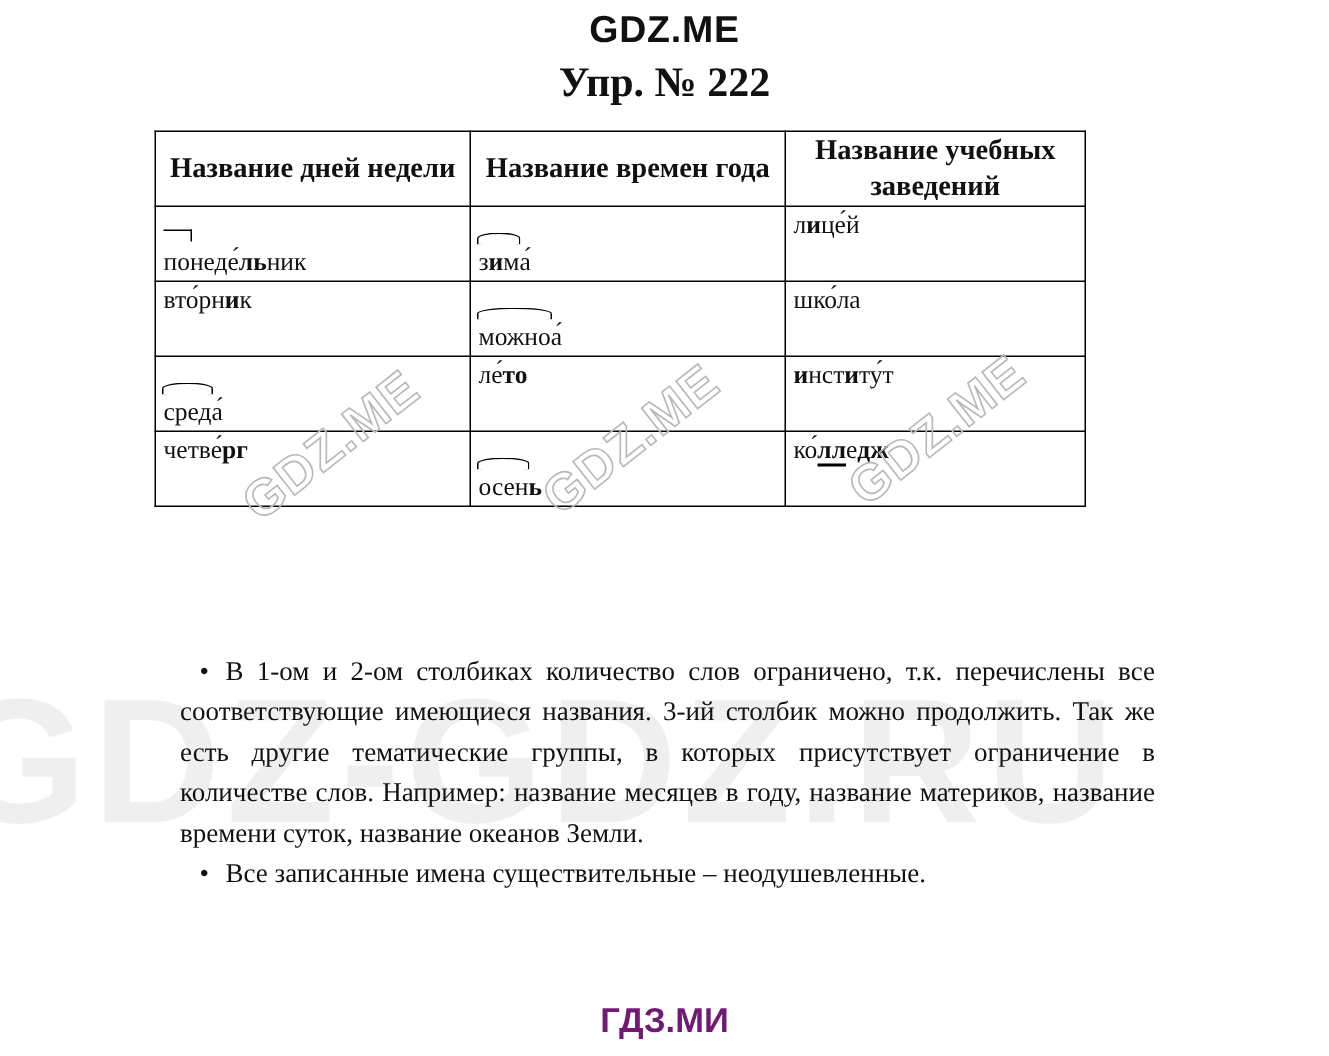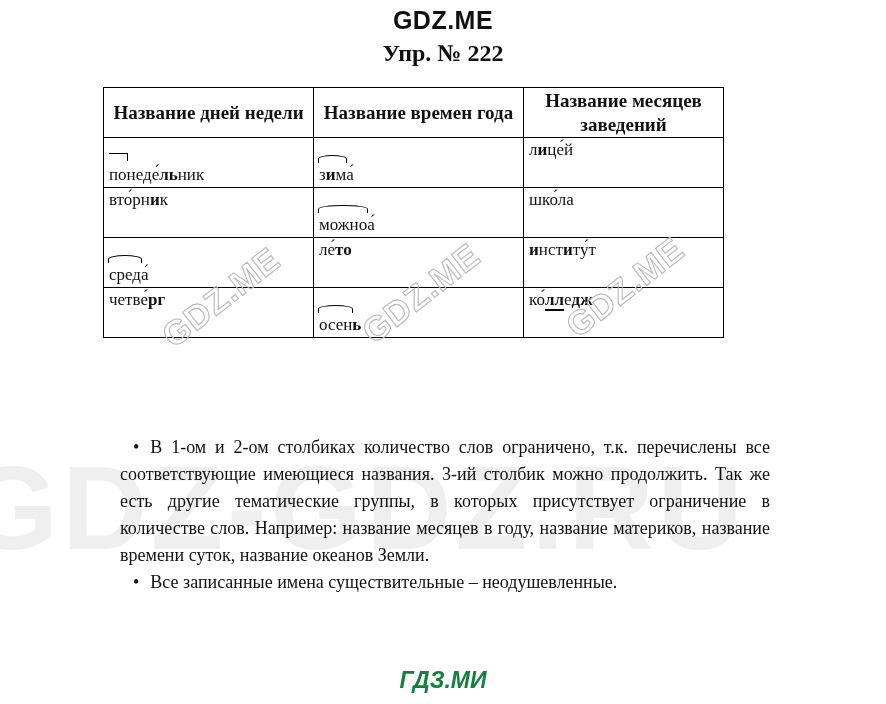--- a/index.html
+++ b/index.html
@@ -17,21 +17,21 @@
         letter-spacing:1px; color:transparent; -webkit-text-stroke:1.1px #b9b9b9;
         pointer-events:none; white-space:nowrap; }
   .wm1 { left:152px; top:278px; }
   .wm2 { left:352px; top:274px; }
   .wm3 { left:556px; top:268px; }
 
   .site-title { position:absolute; top:6px; left:0; right:0; text-align:center;
                 font-family:"Liberation Sans", sans-serif; font-weight:bold;
                 font-size:25px; letter-spacing:.5px; z-index:1; }
   .exercise-title { position:absolute; top:40px; left:0; right:0; text-align:center;
-                    font-weight:bold; font-size:24px; z-index:1; }
+                    font-weight:bold; font-size:28px; z-index:1; }
 
   table.words { position:absolute; left:103px; top:87px; z-index:1;
                 border-collapse:collapse; table-layout:fixed; }
   table.words th, table.words td { border:1px solid #000; overflow:visible; }
   table.words th { font-size:19px; font-weight:bold; text-align:center;
                    line-height:24px; height:50px; padding:0 6px; vertical-align:middle; }
   table.words td { font-size:17px; line-height:24px; padding:0 5px; }
   tr.r50 { height:50px; } tr.r27 { height:27px; } tr.r26 { height:26px; } tr.r23 { height:23px; }
   td.vt { vertical-align:top; padding-top:2px; }
   td.vb { vertical-align:bottom; padding-bottom:3px; }
@@ -70,21 +70,21 @@
   <table class="words">
     <colgroup>
         <col style="width:210px">
         <col style="width:210px">
         <col style="width:200px">
       </colgroup>
     <thead>
       <tr>
         <th>Название дней недели</th>
         <th>Название времен года</th>
-        <th>Название месяцев заведений</th>
+        <th>Название учебных заведений</th>
       </tr>
     </thead>
     <tbody>
       <tr class="r50">
         <td class="vb"><span class="pref">по</span><span>неде́</span><span class="b">ль</span><span>ник</span></td>
         <td class="vb"><span class="arc"><span>з</span><span class="b">и</span><span>м</span></span><span>а́</span></td>
         <td class="vt"><span>л</span><span class="b">и</span><span>це́й</span></td>
       </tr>
       <tr class="r50">
         <td class="vt"><span>вто́рн</span><span class="b">и</span><span>к</span></td>
@@ -110,15 +110,15 @@
 
   <div class="answers">
     <p>
       <span class="dot">•</span><span>В 1-ом и 2-ом столбиках количество слов ограничено, т.к. перечислены все соответствующие имеющиеся названия. 3-ий столбик можно продолжить. Так же есть другие тематические группы, в которых присутствует ограничение в количестве слов. Например: название месяцев в году, название материков, название времени суток, название океанов Земли.</span>
     </p>
     <p>
       <span class="dot">•</span><span>Все записанные имена существительные – неодушевленные.</span>
     </p>
   </div>
 
-  <div class="footer-title" style="color: #15803d; font-style: italic;">ГДЗ.МИ</div>
+  <div class="footer-title" style="color: #701a75;">ГДЗ.МИ</div>
 
 </div>
 
 </body></html>

